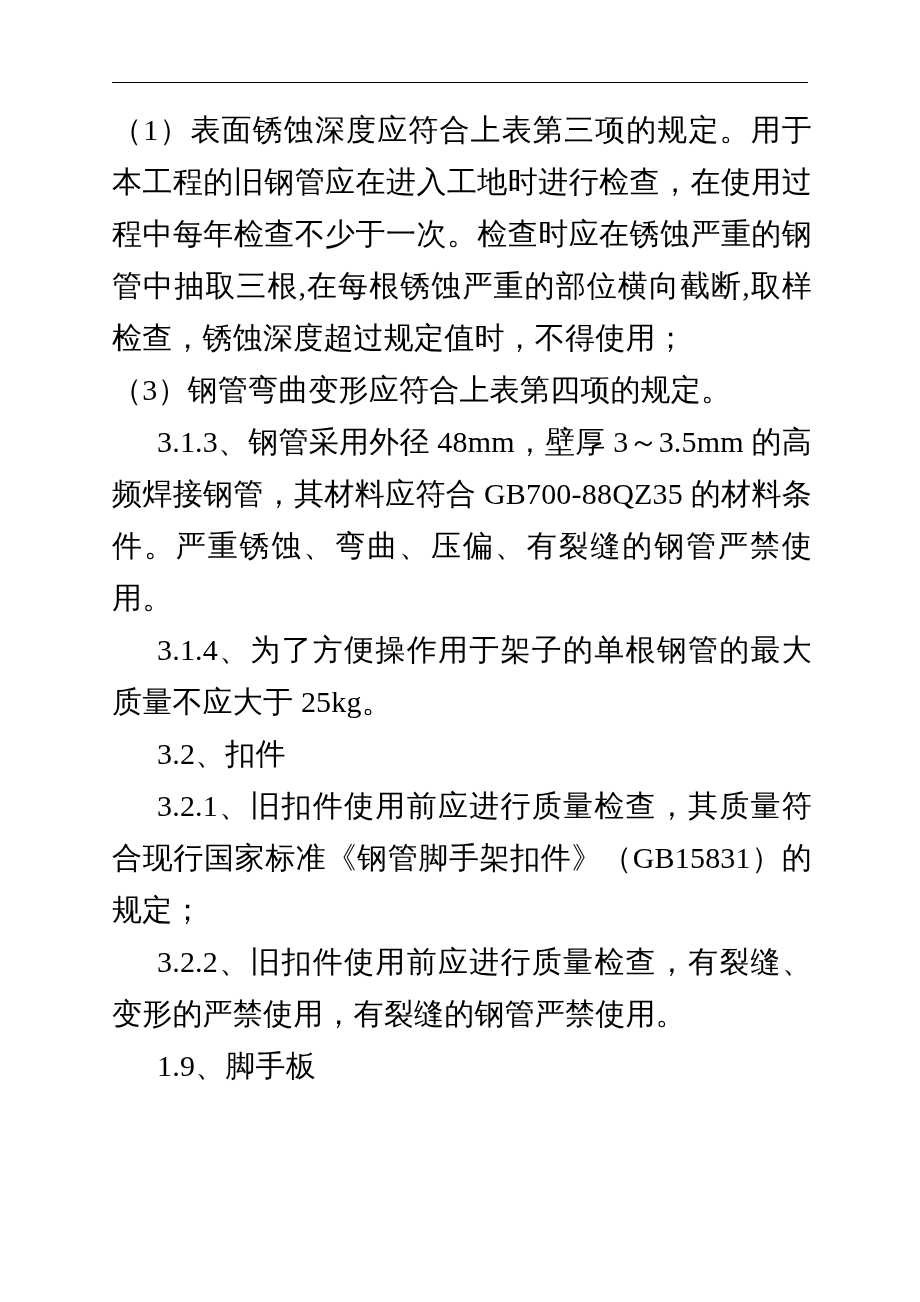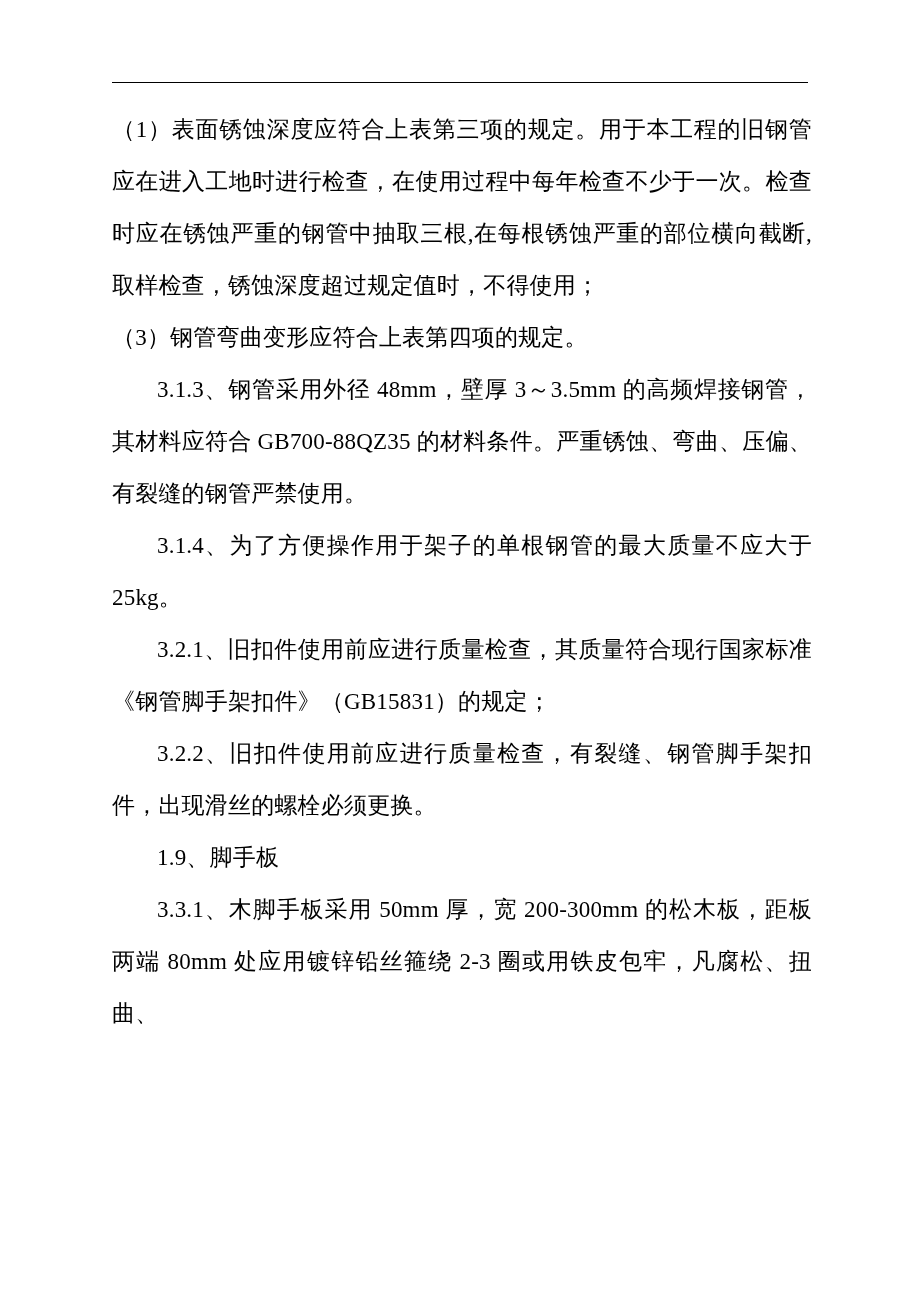--- a/index.html
+++ b/index.html
@@ -26,21 +26,21 @@
     border-top: 1.6px solid #000000;
   }
   .body-area {
     position: absolute;
     left: 112px;
     top: 104px;
     width: 700px;
   }
   p.para {
     margin: 0;
-    font-size: 23px;
+    font-size: 30px;
     line-height: 52px;
     letter-spacing: 0.2px;
     text-align: justify;
     text-justify: inter-ideograph;
     white-space: pre-wrap;
   }
   p.indent {
     text-indent: 45px;
   }
   p.noindent {
@@ -52,19 +52,19 @@
 
 <div class="page">
 
   <div class="header-rule"></div>
 
   <div class="body-area">
     <p class="para noindent">（1）表面锈蚀深度应符合上表第三项的规定。用于本工程的旧钢管应在进入工地时进行检查，在使用过程中每年检查不少于一次。检查时应在锈蚀严重的钢管中抽取三根,在每根锈蚀严重的部位横向截断,取样检查，锈蚀深度超过规定值时，不得使用；</p>
     <p class="para noindent">（3）钢管弯曲变形应符合上表第四项的规定。</p>
     <p class="para indent">3.1.3、钢管采用外径 48mm，壁厚 3～3.5mm 的高频焊接钢管，其材料应符合 GB700-88QZ35 的材料条件。严重锈蚀、弯曲、压偏、有裂缝的钢管严禁使用。</p>
     <p class="para indent">3.1.4、为了方便操作用于架子的单根钢管的最大质量不应大于 25kg。</p>
+    <p class="para indent">3.2、扣件</p>
     <p class="para indent">3.2.1、旧扣件使用前应进行质量检查，其质量符合现行国家标准《钢管脚手架扣件》（GB15831）的规定；</p>
-    <p class="para indent">3.2.2、旧扣件使用前应进行质量检查，有裂缝、钢管脚手架扣件，出现滑丝的螺栓必须更换。</p>
+    <p class="para indent">3.2.2、旧扣件使用前应进行质量检查，有裂缝、变形的严禁使用，有裂缝的钢管严禁使用。</p>
     <p class="para indent">1.9、脚手板</p>
-    <p class="para indent">3.3.1、木脚手板采用 50mm 厚，宽 200-300mm 的松木板，距板两端 80mm 处应用镀锌铅丝箍绕 2-3 圈或用铁皮包牢，凡腐松、扭曲、</p>
   </div>
 
 </div>
 
 </body></html>

